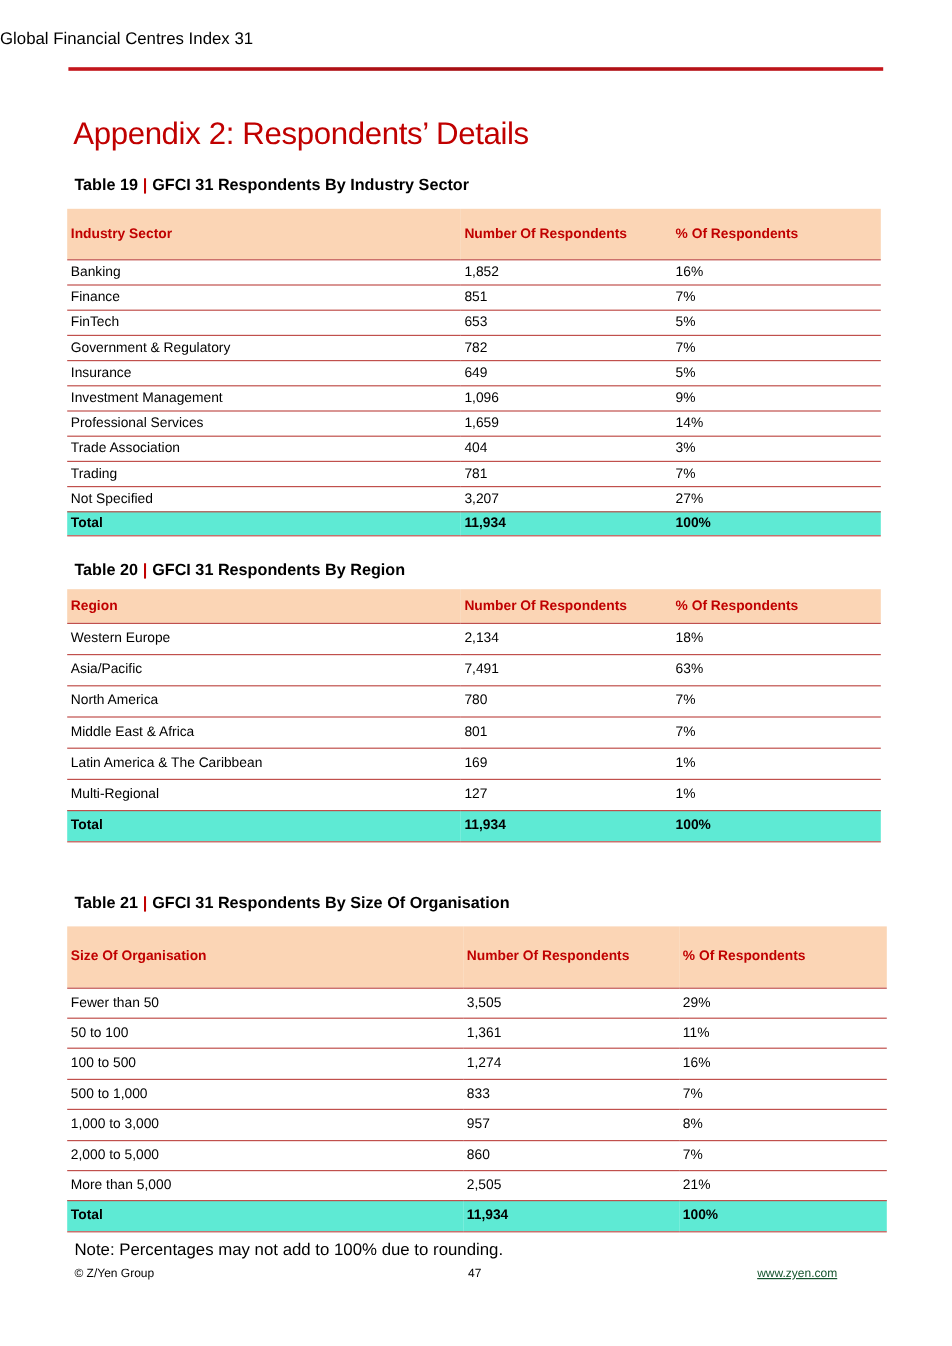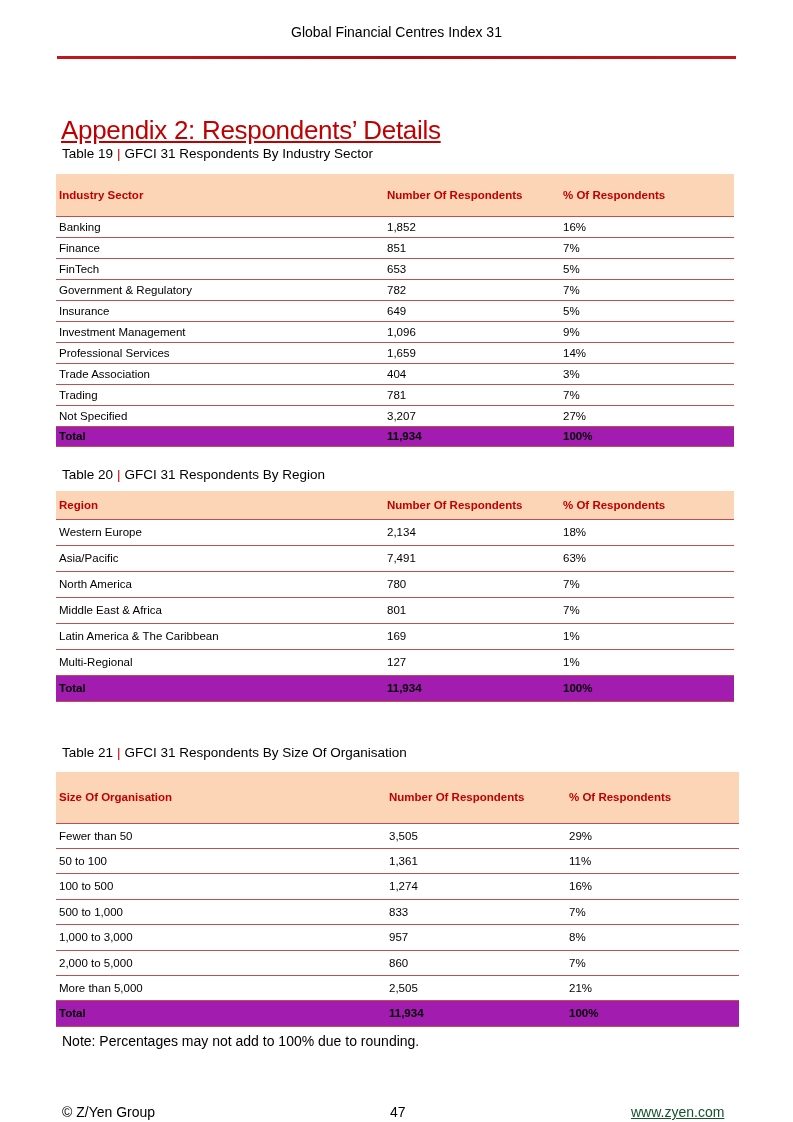--- a/index.html
+++ b/index.html
@@ -1,28 +1,28 @@
 <!DOCTYPE html>
 <html><head>
 <meta charset="utf-8">
 <style>
   html, body { margin:0; padding:0; background:#ffffff; }
   body { width:793px; height:1122px; position:relative; font-family:"Liberation Sans", sans-serif; color:#000; overflow:hidden; }
-  .running-header { position:absolute; top:24px; left:0; width:793px; text-align:center; font-size:14px; }
+  .running-header { position:absolute; top:24px; left:0; width:793px; font-size:14px; }
   .header-rule { position:absolute; top:56px; left:57px; width:679px; height:3px; background:linear-gradient(to right,#c4161c,#a50e12,#c4161c); }
-  .page-title { position:absolute; top:115px; left:61px; font-size:26px; color:#c00000; letter-spacing:-0.3px;text-decoration:underline; }
-  .caption { position:absolute; left:62px; font-size:13.5px; font-weight:normal; }
+  .page-title { position:absolute; top:96px; left:61px; font-size:26px; color:#c00000; letter-spacing:-0.3px; }
+  .caption { position:absolute; left:62px; font-size:13.5px; font-weight:bold; }
   .caption .sep { color:#c00000; margin:0 4px; }
   table { position:absolute; border-collapse:collapse; font-size:11.5px; }
   th { background:#fbd5b5; color:#c00000; font-weight:bold; text-align:left; padding:0 0 0 3px; border-bottom:1.5px solid #c0504d; }
   th.num, td.num { text-align:left; }
   td { padding:0 0 0 3px; border-bottom:1.5px solid #c0504d; }
-  tr.total td { background:#a21caf; font-weight:bold; }
+  tr.total td { background:#5eead4; font-weight:bold; }
   .note { position:absolute; top:1033px; left:62px; font-size:14px; }
-  .footer { position:absolute; top:1104px; font-size:14px;text-align:right; }
+  .footer { position:absolute; top:1056px; font-size:10px;text-align:right; }
   .footer-link { color:#14532d; text-decoration:underline; }
 </style>
 </head>
 <body>
 
 <div class="running-header">Global Financial Centres Index 31</div>
 <div class="header-rule"></div>
 <div class="page-title">Appendix 2: Respondents’ Details</div>
 
 <div class="caption" style="top:146px;">

